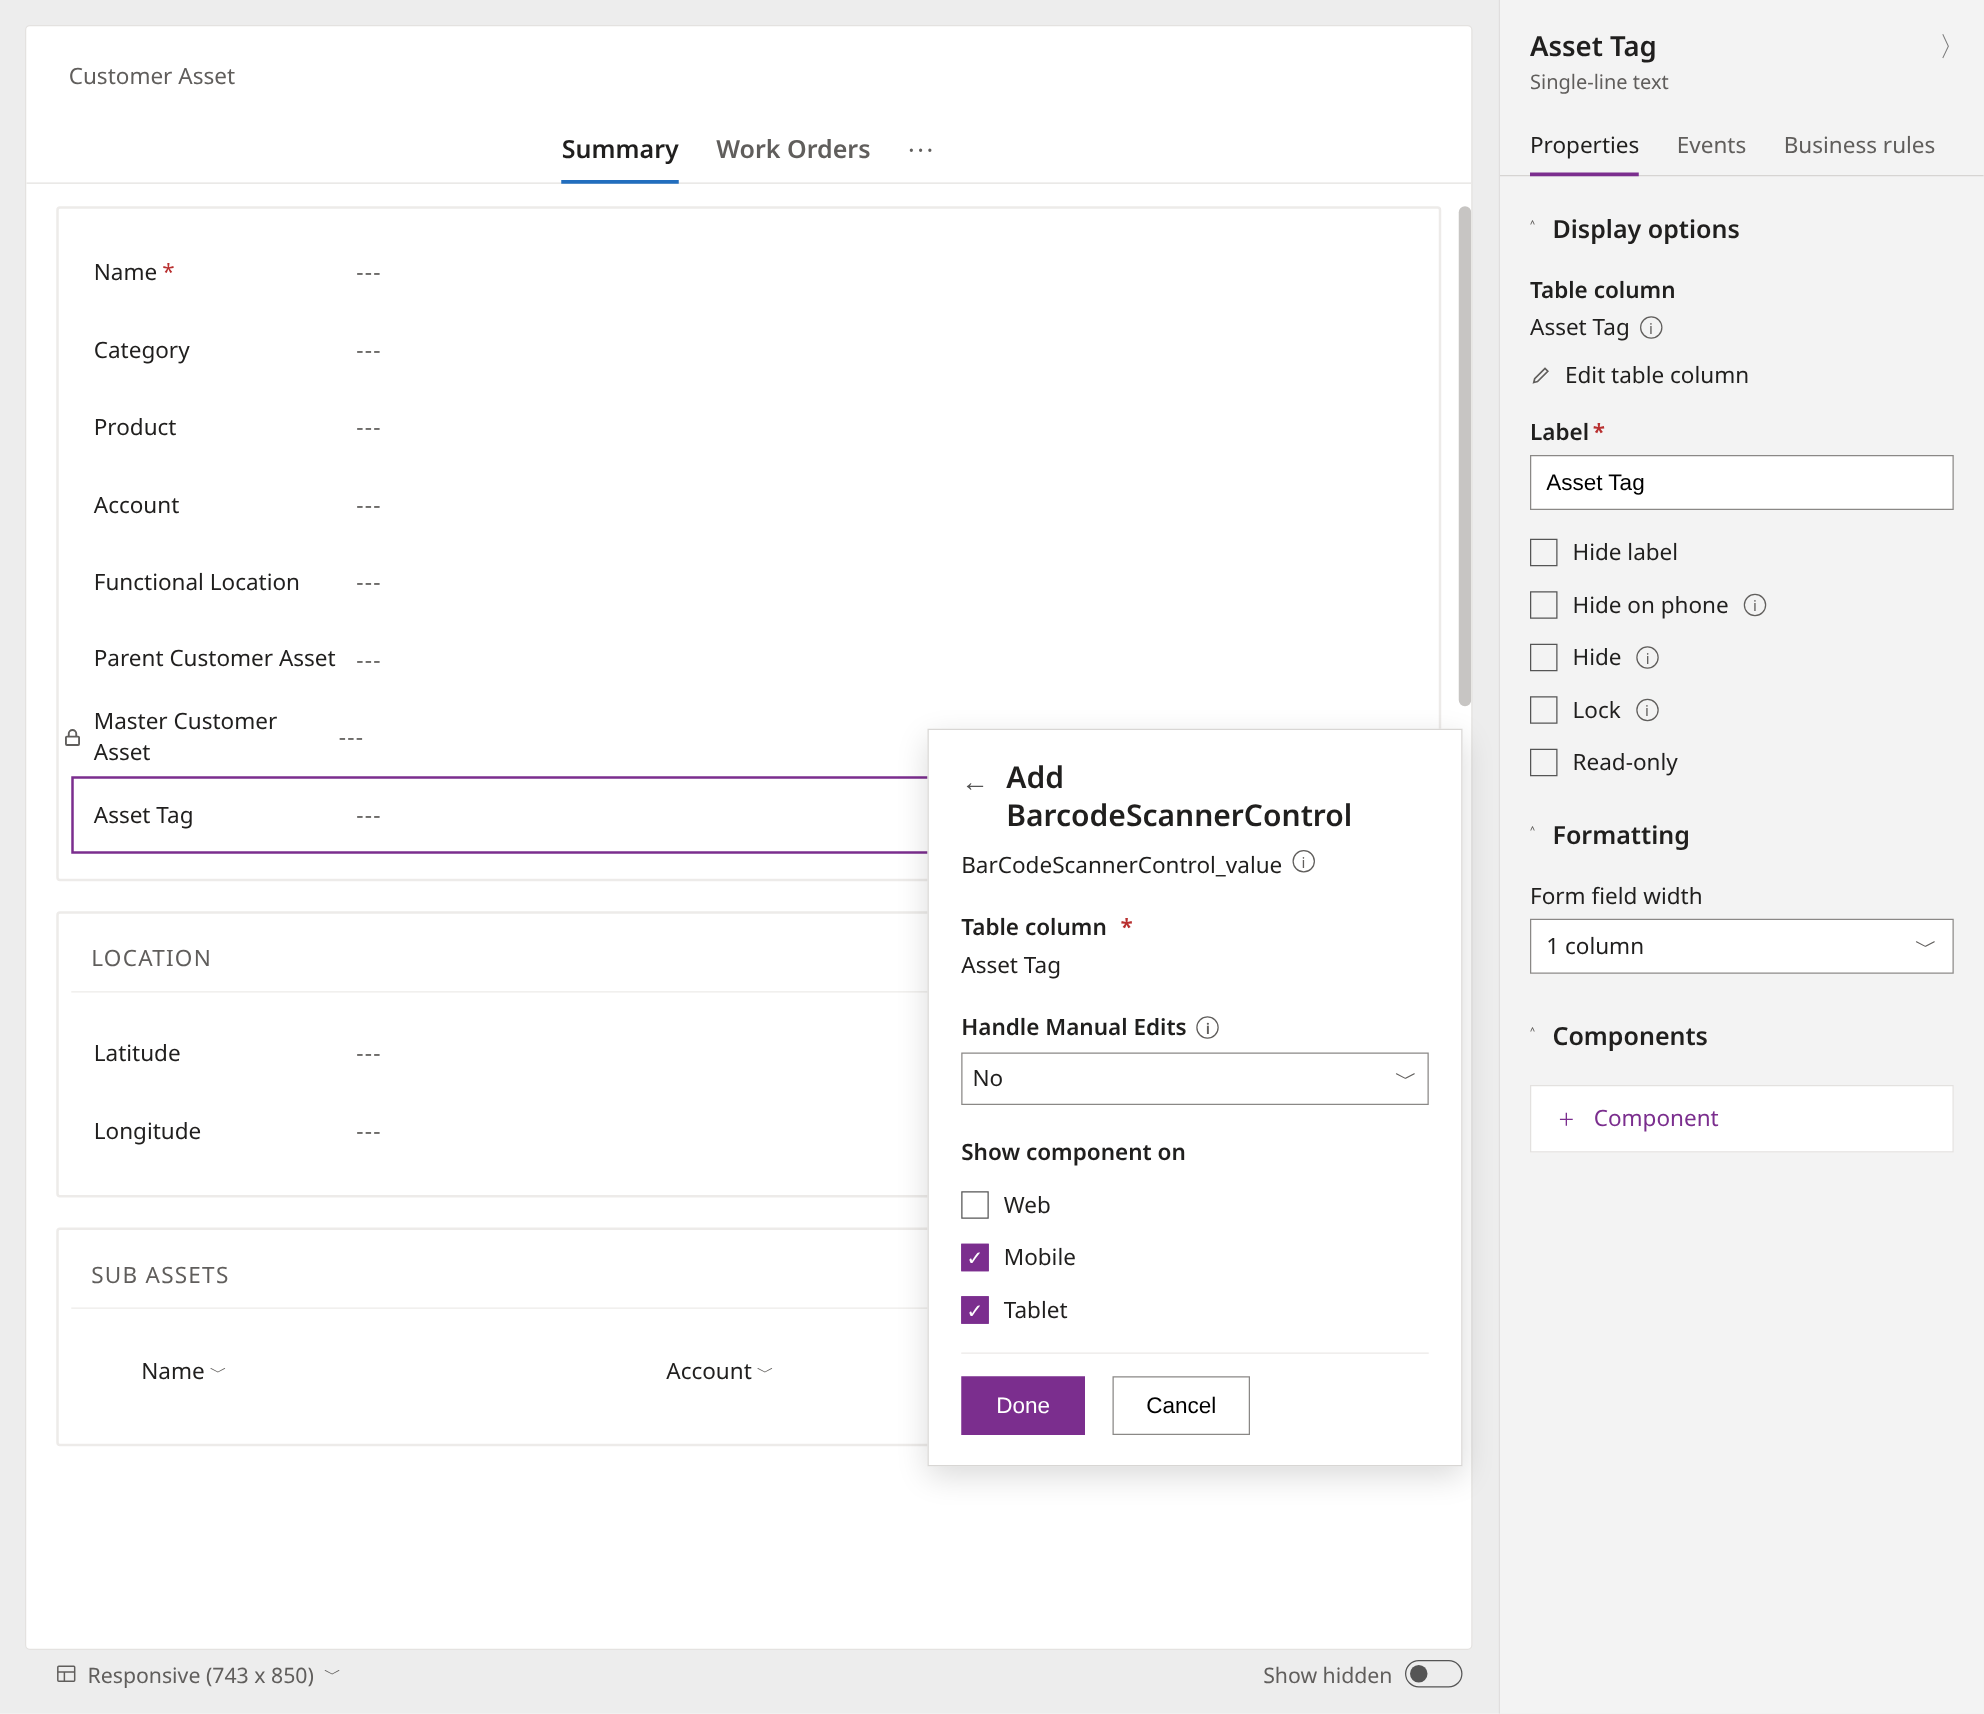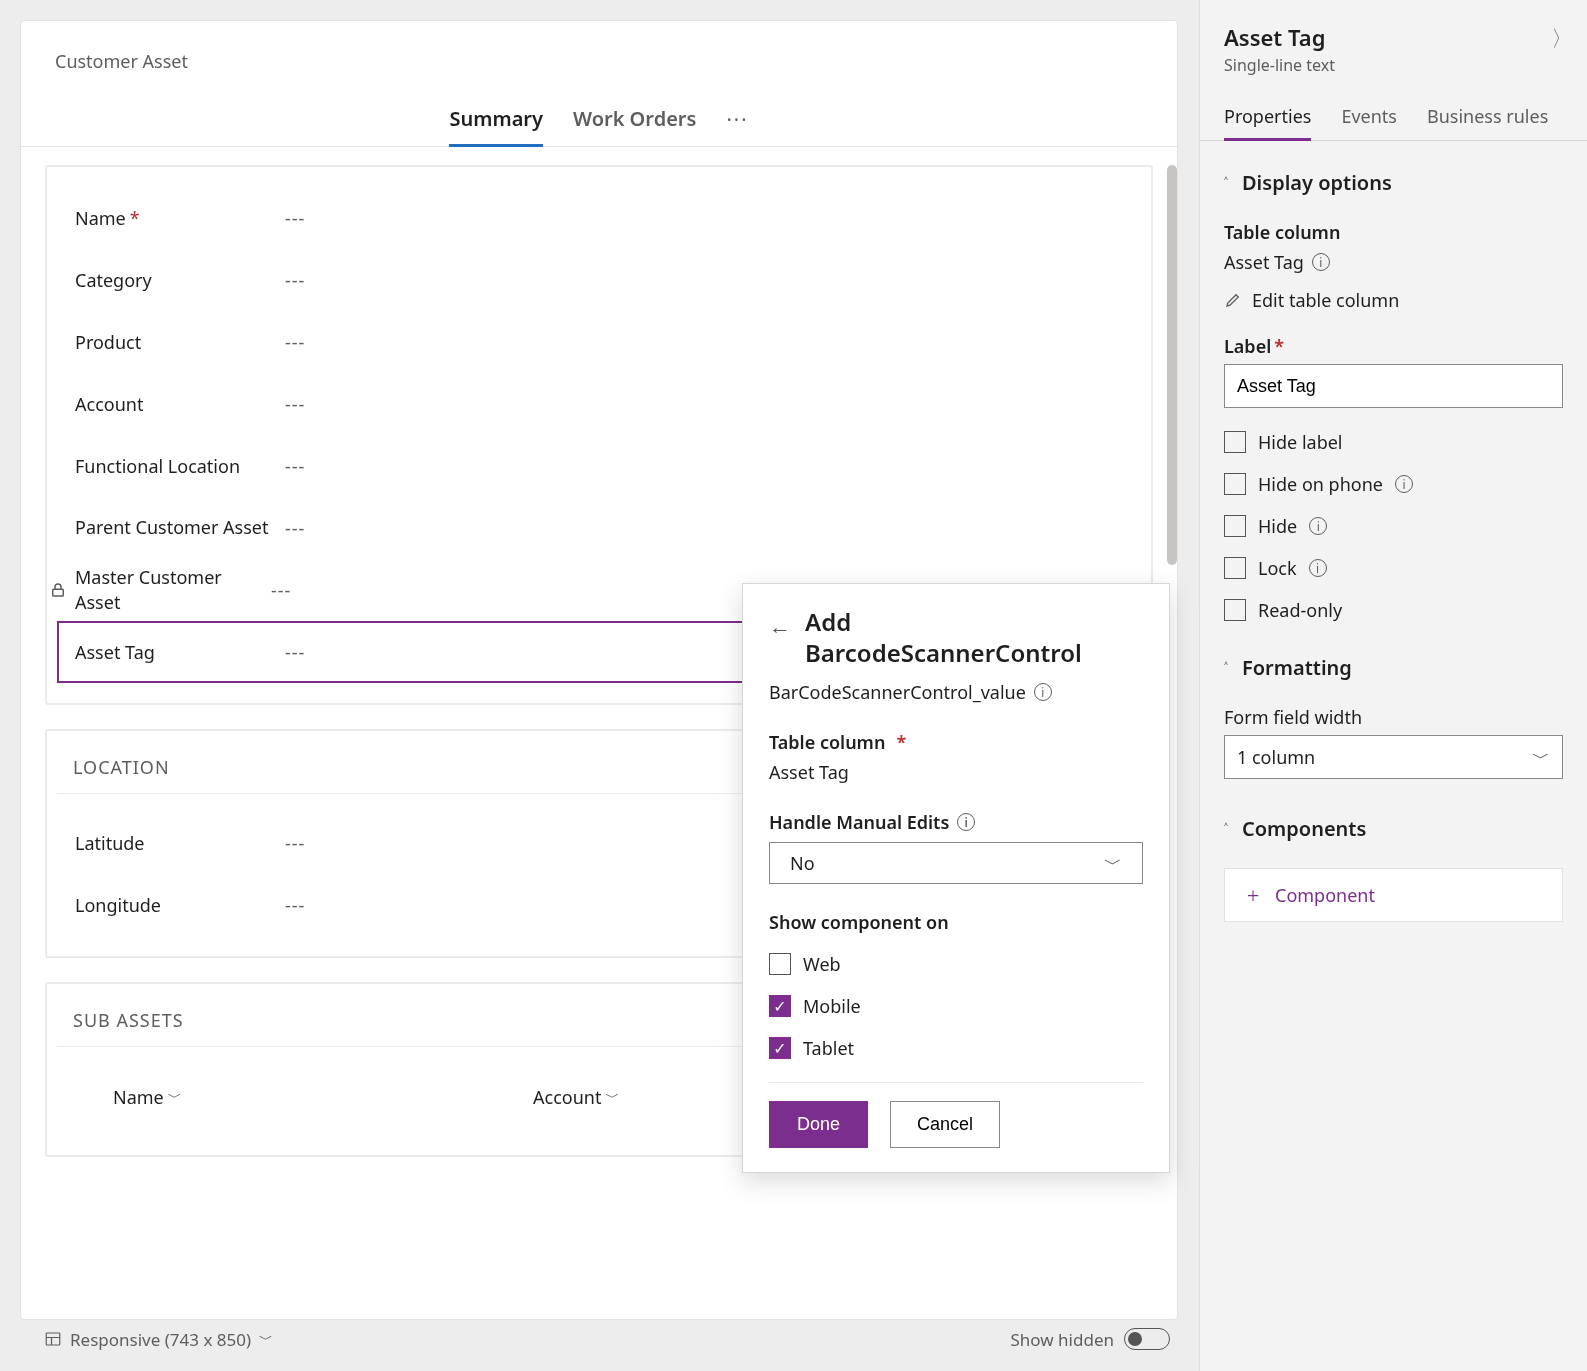--- a/index.html
+++ b/index.html
@@ -248,30 +248,30 @@
     box-shadow: 0 8px 24px rgba(0,0,0,0.15);
     padding: 22px 26px 24px 26px;
   }
   .pop-head { display:flex; gap:14px; align-items:flex-start; }
   .pop-back { font-size:22px; color:#555; margin-top:4px; cursor:pointer; }
   .pop-title {
     font-size: 24px; font-weight:600; margin:0;
     line-height:1.3;
   }
   .pop-subrow {
-    display:flex; align-items:center; gap:8px;
+    display:flex; gap:8px;
     font-size:18px; margin:12px 0 0 0;
   }
   .pop-block { margin-top:26px; }
   .pop-label { font-size:18px; font-weight:600; margin-bottom:6px; display:flex; align-items:center; gap:8px;}
   .pop-plain { font-size:18px; }
   .pop-select {
     width:100%; height:42px; border:1px solid #8a8886;
     display:flex; align-items:center; justify-content:space-between;
-    padding:0 20px; font-size:18px; cursor:pointer; margin-top:8px;
+    padding:0 8px; font-size:18px; cursor:pointer; margin-top:8px;
   }
   .pop-check {
     display:flex; align-items:center; gap:12px;
     font-size:18px; margin:18px 0;
     cursor:pointer;
   }
   .chk2 {
     width:22px; height:22px; border:1.4px solid #555; display:inline-flex;
     align-items:center; justify-content:center;
   }

